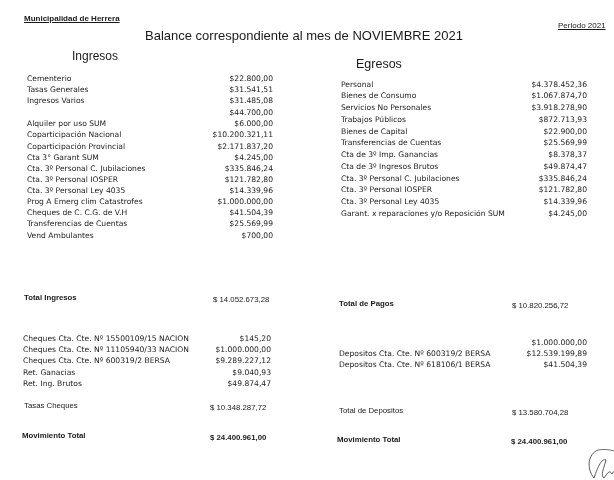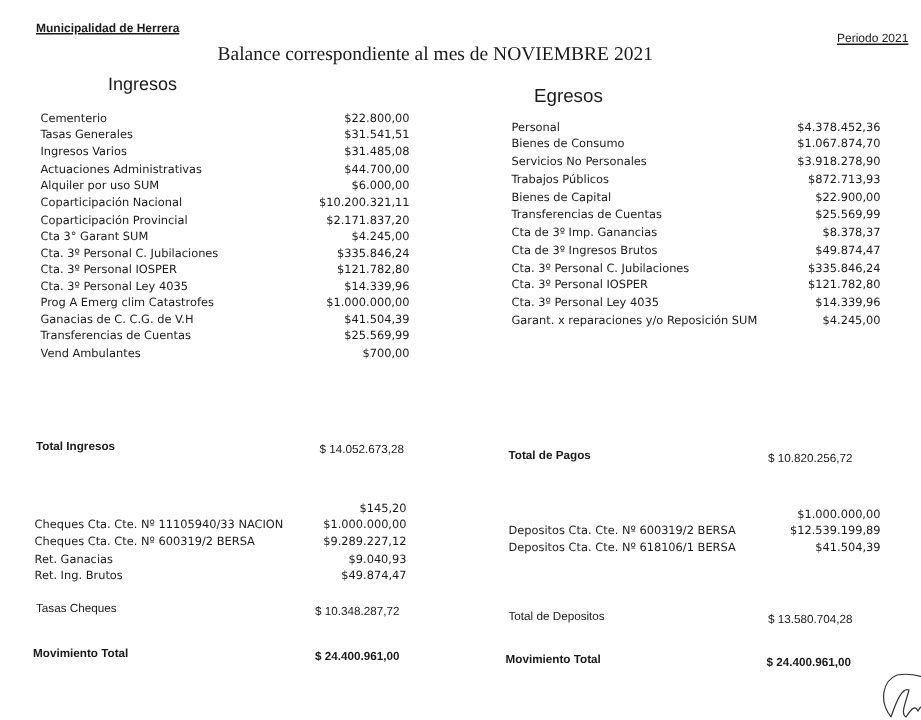--- a/index.html
+++ b/index.html
@@ -2,21 +2,21 @@
 <html><head>
 <meta charset="utf-8">
 <style>
   html, body { margin: 0; padding: 0; background: #ffffff; }
   body { width: 614px; height: 480px; position: relative; overflow: hidden; color: #1a1a1a; }
   .abs { position: absolute; white-space: nowrap; }
   .arial { font-family: "Liberation Sans", sans-serif; }
   .cal { font-family: "DejaVu Sans", sans-serif; }
   .org { left: 24px; top: 14px; font-size: 8px; text-decoration: underline; font-weight: bold; }
   .period { left: 522px; top: 21px; font-size: 8px; text-decoration: underline; margin-left: 36px; }
-  .title { left: 145px; top: 28px; font-size: 13px; font-family: Liberation Serif, serif; }
+  .title { left: 145px; top: 28px; font-size: 13px; }
   .h-ing { left: 72px; top: 49px; font-size: 12px; }
   .h-egr { left: 356px; top: 57px; font-size: 12.5px; }
   .list { position: absolute; }
   .row { position: absolute; left: 0; height: 12px; font-size: 7.6px; line-height: 12px; }
   .row .lbl { position: absolute; left: 0; white-space: nowrap; }
   .row .val { position: absolute; right: 0; white-space: nowrap; text-align: right; }
   .ing-list { left: 27px; top: 73px; width: 246px; }
   .egr-list { left: 341px; top: 79px; width: 246px; }
   .chq-list { left: 23px; top: 333px; width: 248px; }
   .dep-list { left: 339px; top: 337px; width: 248px; }
@@ -41,21 +41,20 @@
     </div>
   <div class="row" style="top:11px;width:100%">
       <span class="lbl">Tasas Generales</span>
       <span class="val">$31.541,51</span>
     </div>
   <div class="row" style="top:22px;width:100%">
       <span class="lbl">Ingresos Varios</span>
       <span class="val">$31.485,08</span>
     </div>
   <div class="row" style="top:34px;width:100%">
-      <span class="lbl">Actuaciones Administrativas</span>
       <span class="val">$44.700,00</span>
     </div>
   <div class="row" style="top:45px;width:100%">
       <span class="lbl">Alquiler por uso SUM</span>
       <span class="val">$6.000,00</span>
     </div>
   <div class="row" style="top:56px;width:100%">
       <span class="lbl">Coparticipación Nacional</span>
       <span class="val">$10.200.321,11</span>
     </div>
@@ -77,21 +76,21 @@
     </div>
   <div class="row" style="top:112px;width:100%">
       <span class="lbl">Cta. 3º Personal Ley 4035</span>
       <span class="val">$14.339,96</span>
     </div>
   <div class="row" style="top:123px;width:100%">
       <span class="lbl">Prog A Emerg clim Catastrofes</span>
       <span class="val">$1.000.000,00</span>
     </div>
   <div class="row" style="top:134px;width:100%">
-      <span class="lbl">Ganacias de C. C.G. de V.H</span>
+      <span class="lbl">Cheques de C. C.G. de V.H</span>
       <span class="val">$41.504,39</span>
     </div>
   <div class="row" style="top:145px;width:100%">
       <span class="lbl">Transferencias de Cuentas</span>
       <span class="val">$25.569,99</span>
     </div>
   <div class="row" style="top:157px;width:100%">
       <span class="lbl">Vend Ambulantes</span>
       <span class="val">$700,00</span>
     </div>
@@ -148,20 +147,21 @@
     </div>
 </div>
 
 <div class="abs arial tot bold" style="left:24px;top:293px">Total Ingresos</div>
 <div class="abs arial tot" style="left:213px;top:295px">$ 14.052.673,28</div>
 <div class="abs arial tot bold" style="left:339px;top:299px">Total de Pagos</div>
 <div class="abs arial tot" style="left:512px;top:301px">$ 10.820.256,72</div>
 
 <div class="list chq-list cal">
   <div class="row" style="top:0px;width:100%">
+      <span class="lbl">Cheques Cta. Cte. Nº 15500109/15 NACION</span>
       <span class="val">$145,20</span>
     </div>
   <div class="row" style="top:11px;width:100%">
       <span class="lbl">Cheques Cta. Cte. Nº 11105940/33 NACION</span>
       <span class="val">$1.000.000,00</span>
     </div>
   <div class="row" style="top:22px;width:100%">
       <span class="lbl">Cheques Cta. Cte. Nº 600319/2 BERSA</span>
       <span class="val">$9.289.227,12</span>
     </div>

